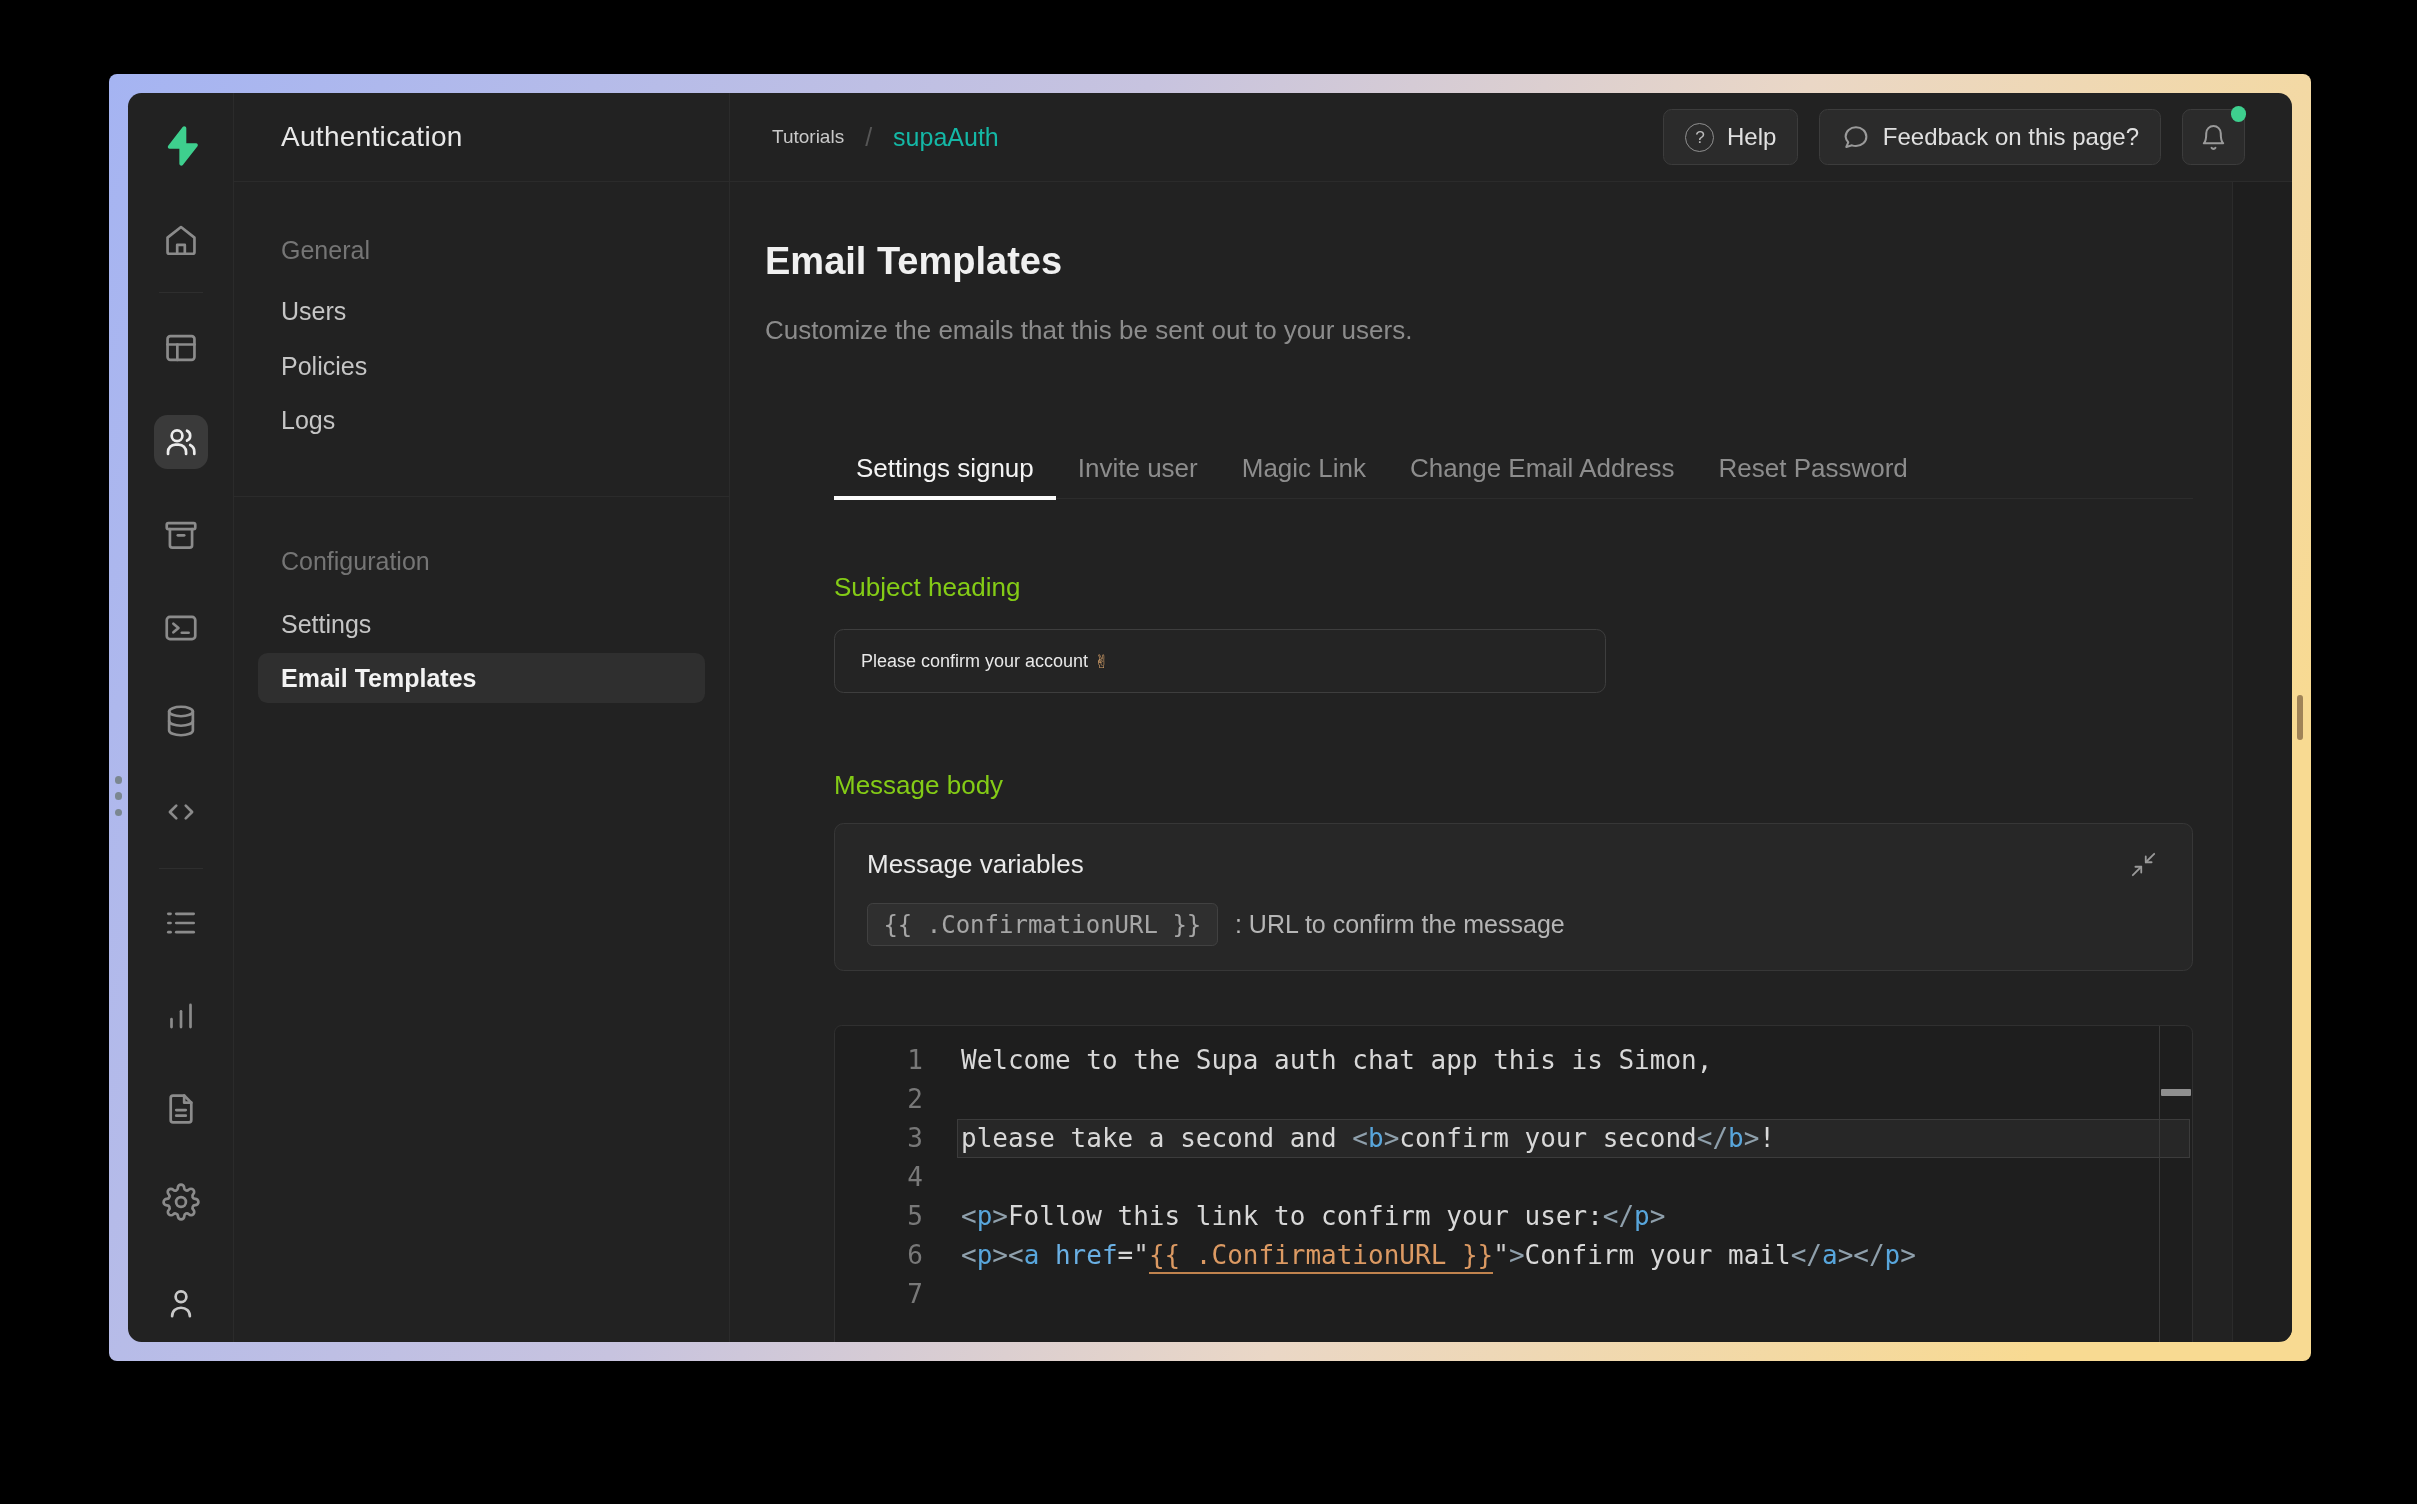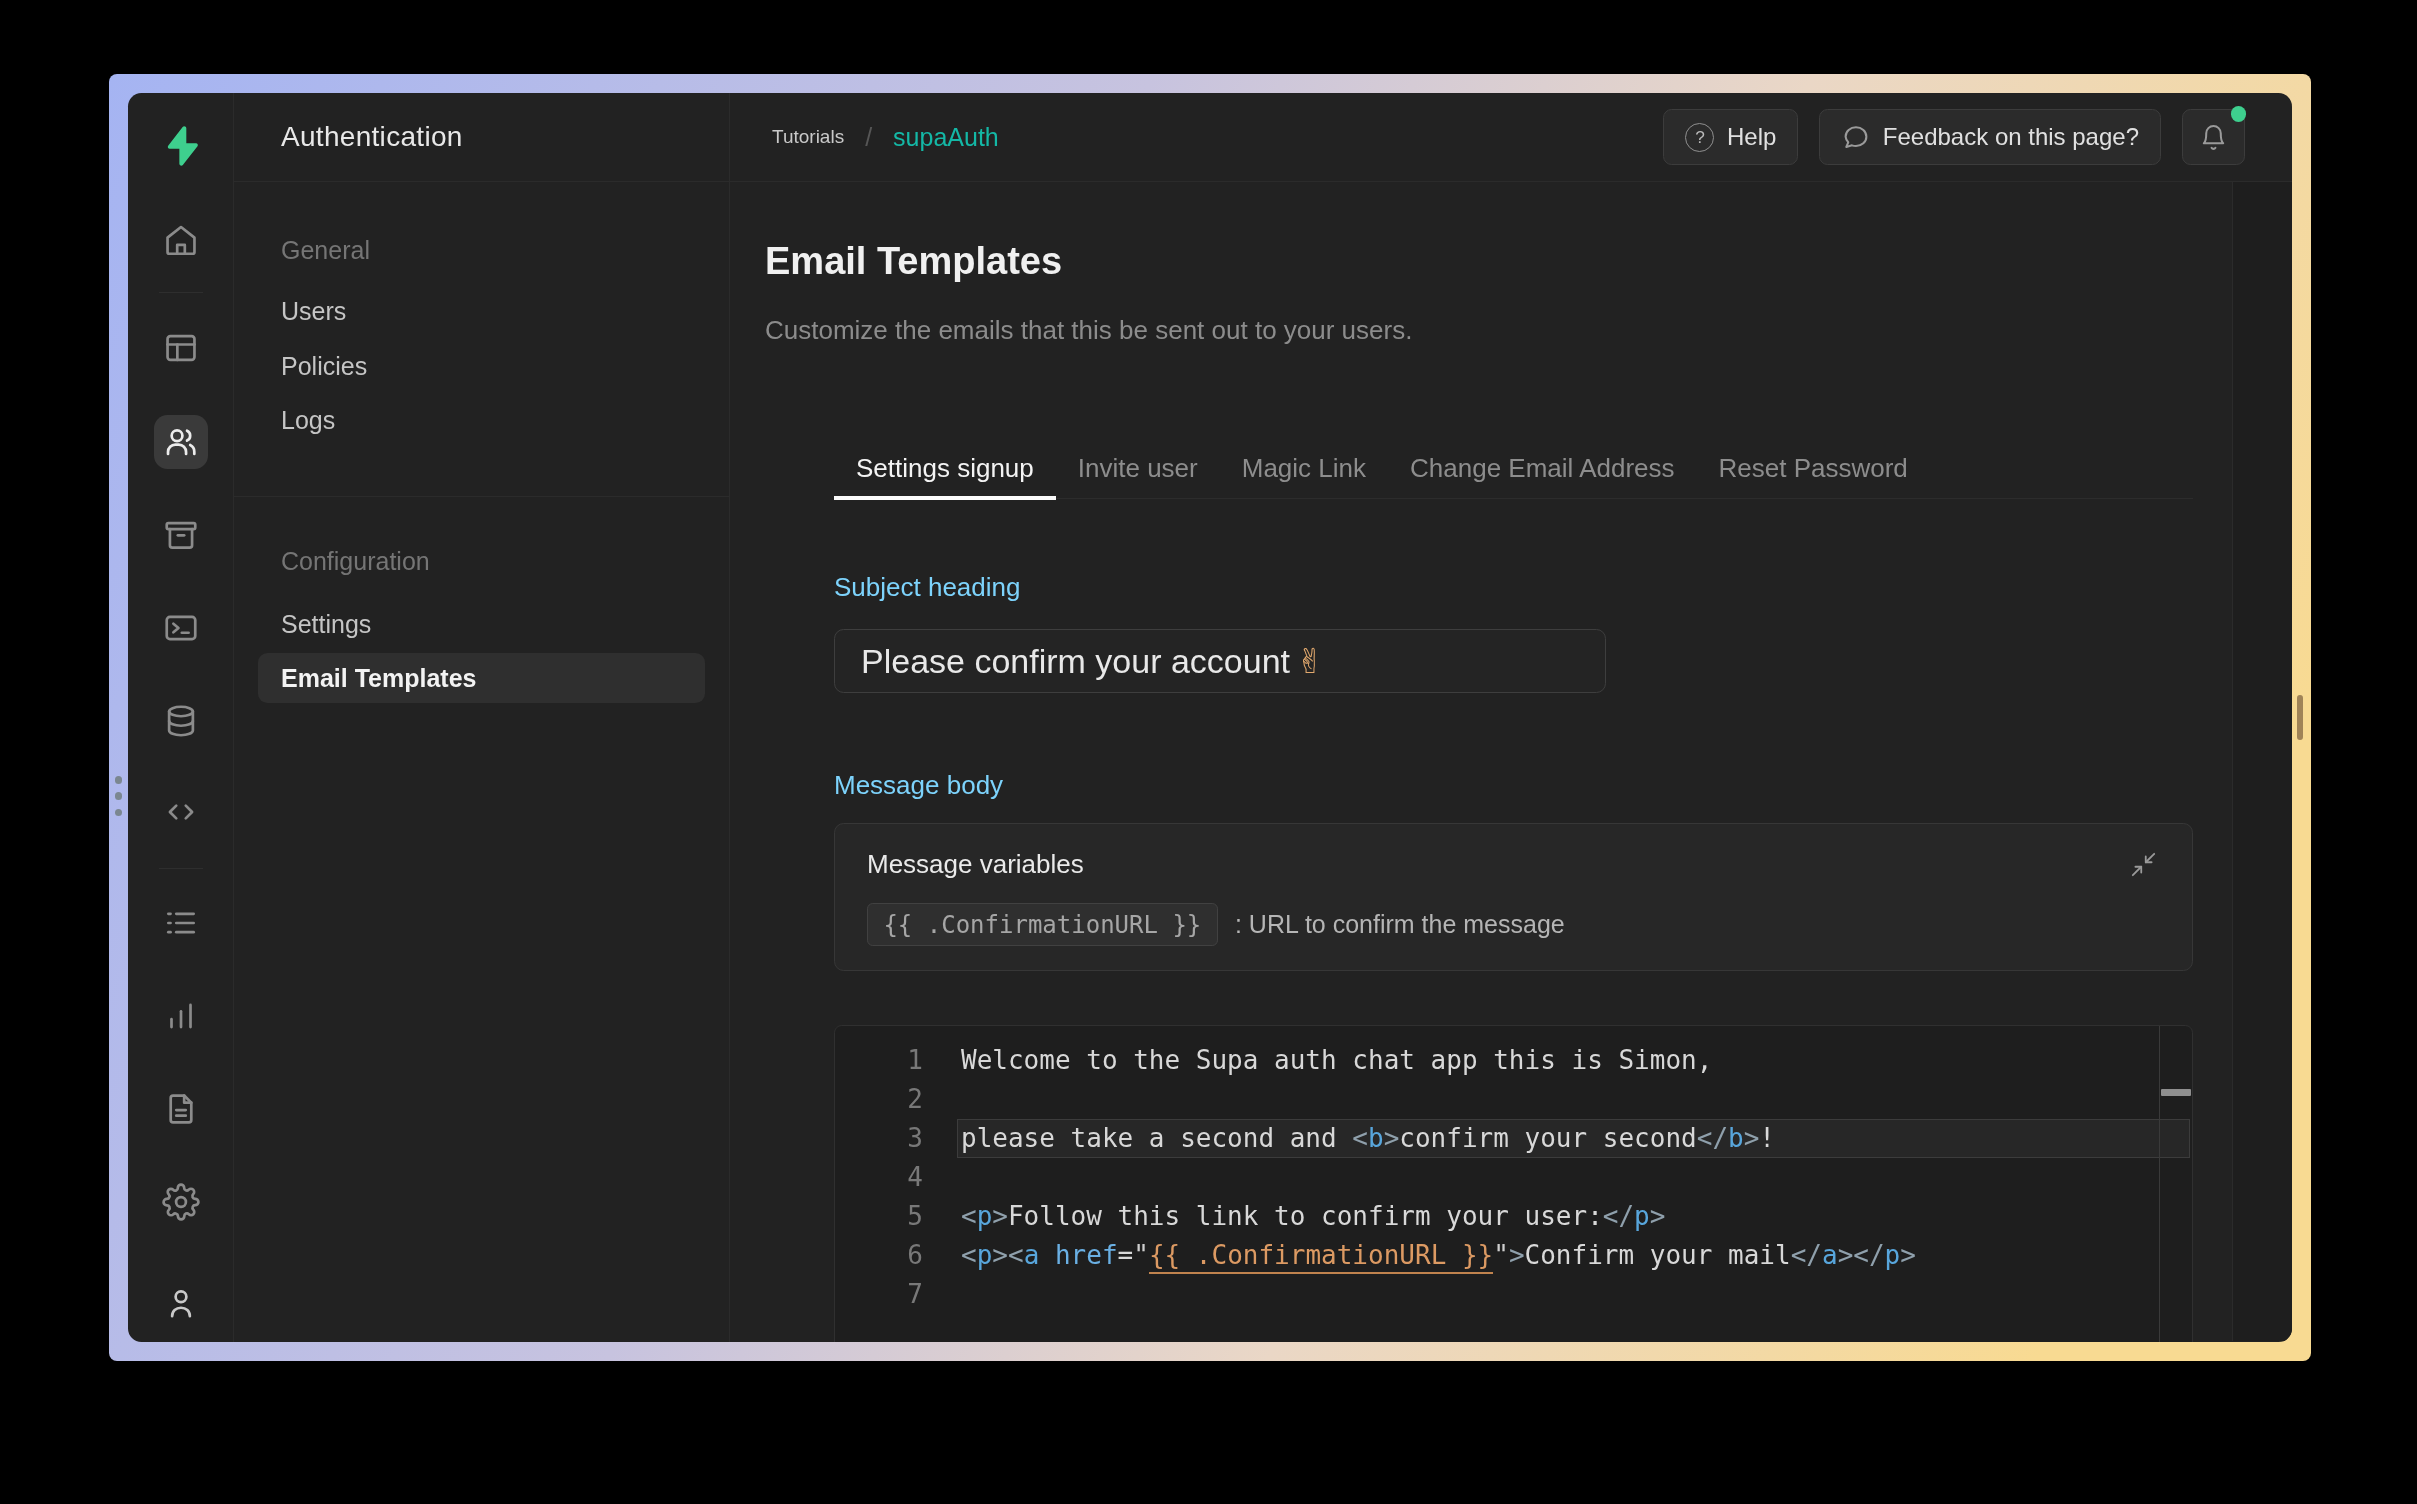--- a/index.html
+++ b/index.html
@@ -61,24 +61,24 @@
   .page-title { position:absolute; left:35px; top:58px; font-size:38px; font-weight:600; color:#f0f0f0; }
   .page-sub { position:absolute; left:35px; top:133px; font-size:26px; color:#8c8c8c; }
 
   .tabs { position:absolute; left:104px; top:257px; width:1359px; height:60px;
           border-bottom:1px solid #2c2c2c; display:flex; }
   .tab { padding:0 22px; display:flex; align-items:center; font-size:26px; color:#8d8d8d;
          cursor:pointer; position:relative; }
   .tab.active { color:#f4f4f4; }
   .tab.active::after { content:""; position:absolute; left:0; right:0; bottom:-1.9px; height:3.8px; background:#fafafa; }
 
-  .field-label { position:absolute; left:104px; font-size:26px; color:#7dd3fc; }
+  .field-label { position:absolute; left:104px; font-size:26px; color:#84cc16; }
   .subject-input { position:absolute; left:104px; top:447px; width:772px; height:64px;
                    background:#242424; border:1px solid #3e3e3e; border-radius:9.6px;
-                   display:flex; align-items:center; padding-left:26px; font-size:34px; color:#e8e8e8; cursor:text;text-align:right; }
+                   display:flex; align-items:center; padding-left:26px; font-size:18px; color:#e8e8e8; cursor:text;text-align:right; }
   .emoji { color:#e2a96e; margin-left:5.8px; font-family:"DejaVu Sans", sans-serif; }
 
   .vars-panel { position:absolute; left:104px; top:641px; width:1359px; height:148px;
                 background:#272727; border:1px solid #373737; border-radius:9.6px; }
   .vars-title { position:absolute; left:32px; top:25px; font-size:26px; color:#eaeaea; }
   .vars-row { position:absolute; left:32px; top:79px; display:flex; align-items:center; }
   .var-chip { font-family:"DejaVu Sans Mono", monospace; font-size:24px; color:#a6a6a6;
               background:#2f2f2f; border:1px solid #414141; border-radius:5.8px; padding:6.7px 15.4px; }
   .var-desc { font-size:25px; color:#b5b5b5; margin-left:17.3px; }
   .collapse { position:absolute; right:35px; top:27px; width:27px; height:27px; cursor:pointer; }

